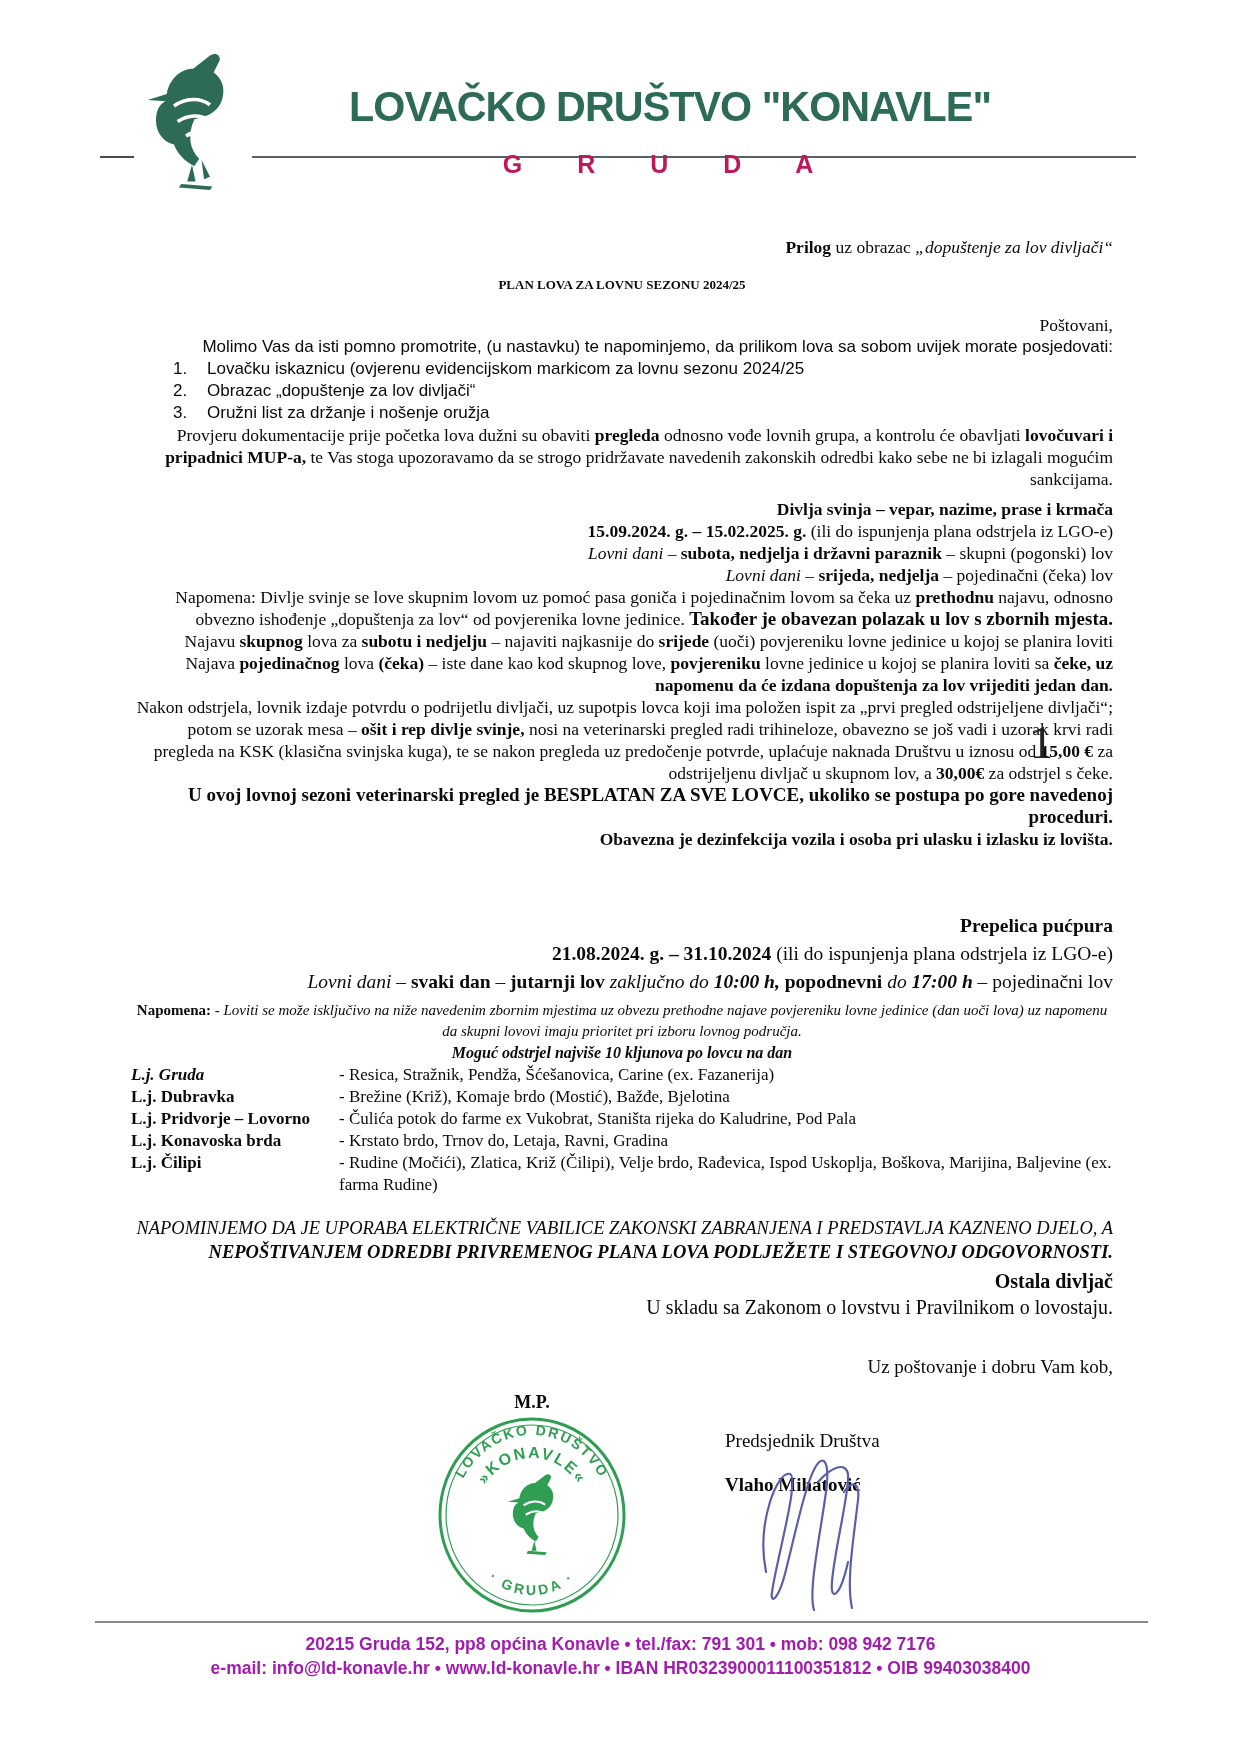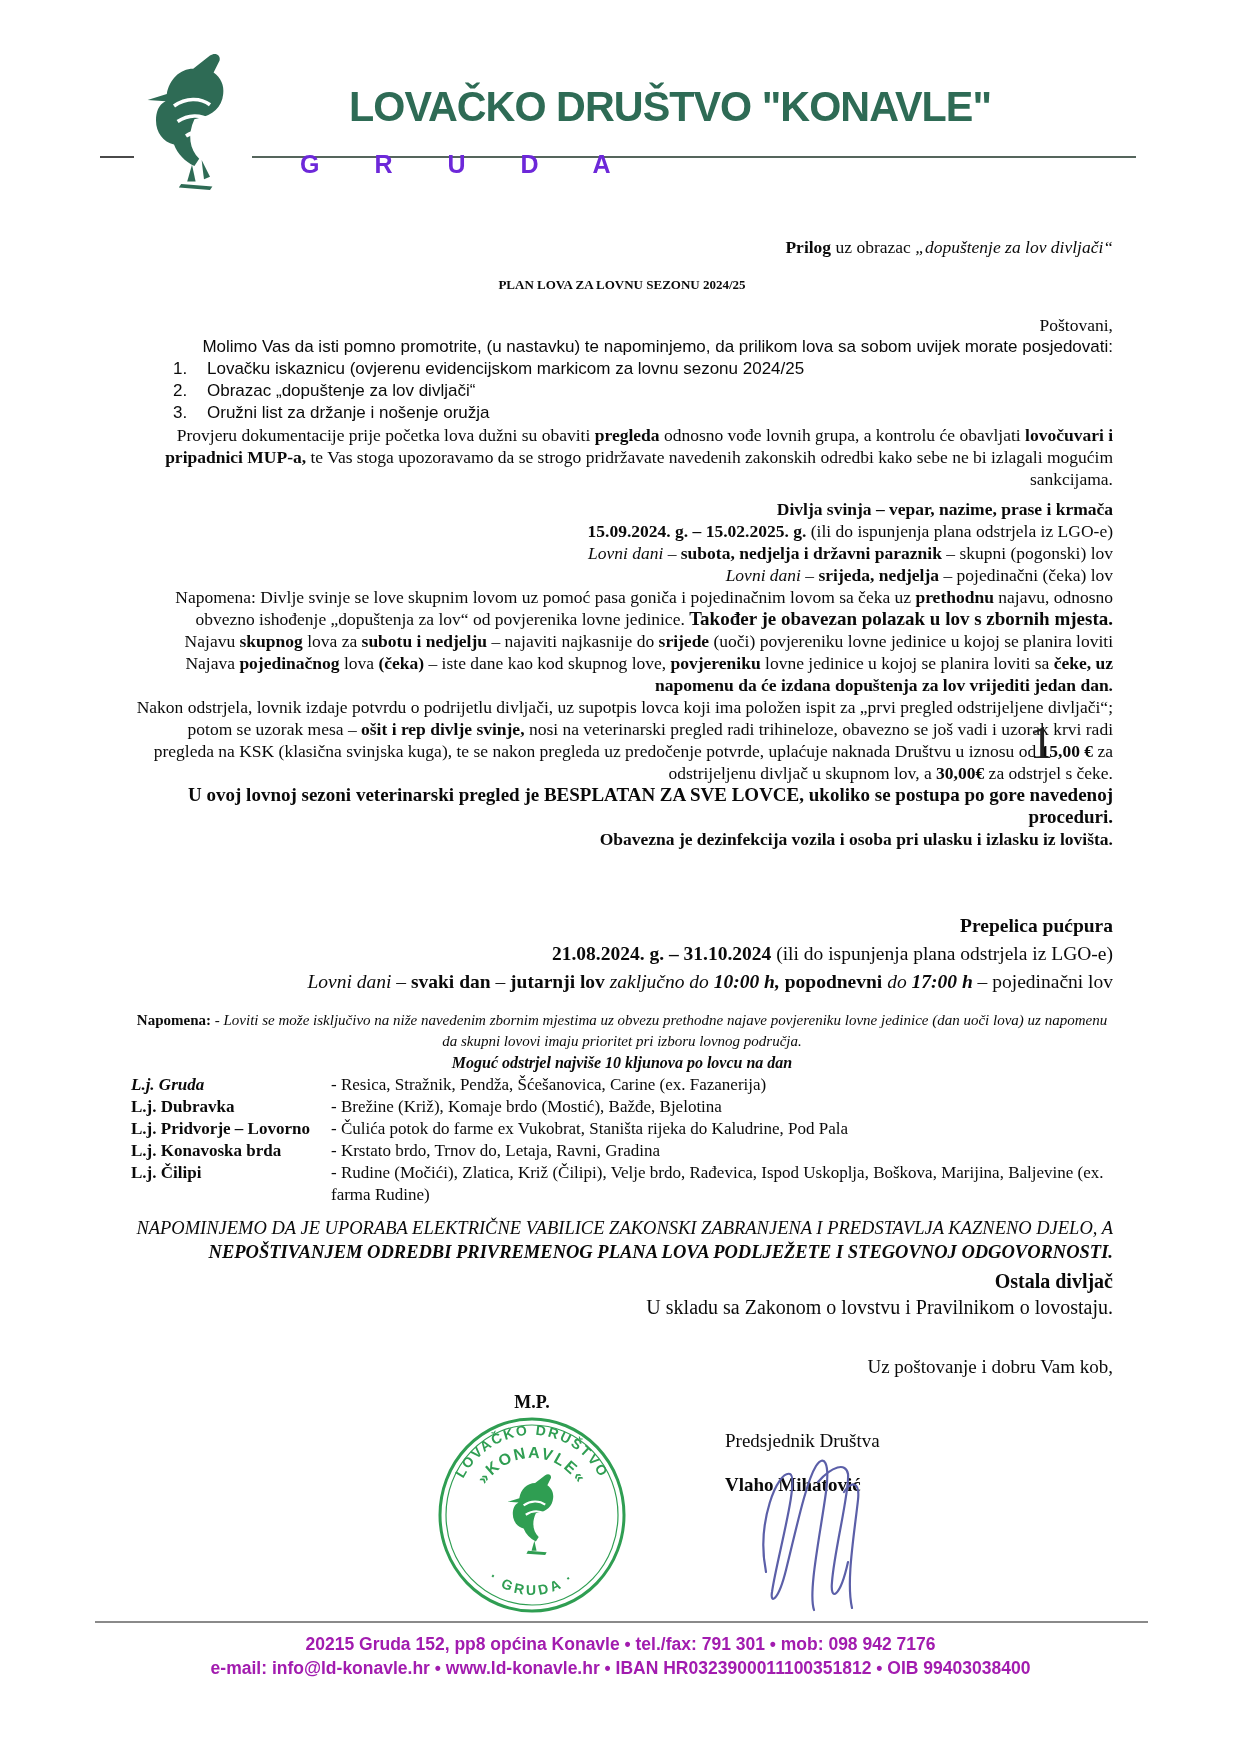--- a/index.html
+++ b/index.html
@@ -5,43 +5,43 @@
   html,body{margin:0;padding:0;background:#ffffff;}
   .page{position:relative;width:1241px;height:1755px;background:#ffffff;overflow:hidden;
         font-family:"Liberation Serif",serif;color:#0a0a0a;}
 
   
   .letterhead{position:absolute;left:0;top:0;width:100%;height:210px;}
   .logo{position:absolute;left:138px;top:52px;width:108px;height:138px;}
   .org-title{position:absolute;left:300px;top:82px;width:740px;text-align:center;
              font-family:"Liberation Sans",sans-serif;font-weight:700;font-size:43px;
              letter-spacing:-1px;color:#2e6b55;transform:scaleX(.96);white-space:nowrap;}
-  .org-sub{position:absolute;left:300px;top:150px;width:740px;text-align:left;
+  .org-sub{position:absolute;left:300px;top:150px;width:740px;text-align:center;
            font-family:"Liberation Sans",sans-serif;font-weight:700;font-size:25px;
-           letter-spacing:24px;color:#6d28d9;}
+           letter-spacing:24px;color:#be185d;}
   .rule-left{position:absolute;left:100px;top:156px;width:34px;height:2px;background:#4a4a4a;}
   .rule-main{position:absolute;left:252px;top:156px;width:884px;height:2px;background:#55655c;}
 
   
   .content{position:absolute;left:131px;width:982px;font-size:17.5px;line-height:22px;}
   .secA{top:236px;} .secB{top:498px;} .secC{top:912px;} .secD{top:1216px;} .secE{top:1356px;}
   .b{font-weight:700;} .i{font-style:italic;} .u{}
   .lg{font-size:19px;} .sm{font-size:13.5px;}
   .doc-title{text-align:center;font-weight:700;font-size:13px;margin:16px 0 18px 0;}
   .salutation{margin-bottom:14px;}
   .sans{font-family:"Liberation Sans",sans-serif;font-size:17px;}
   .req-list{margin:0;padding:0;list-style:none;}
   .req-list .row{display:flex;}
   .req-list .num{width:34px;margin-left:42px;}
   .para{margin:0;text-align:right;}
   .big{font-size:19.5px;line-height:28px;}
-  .nap-center{text-align:center;font-size:15px;line-height:21px;margin-top:14px;}
+  .nap-center{text-align:center;font-size:15px;line-height:21px;margin-top:4px;}
   .moguc{text-align:center;font-size:16px;line-height:21px;}
   .lj-table{margin-top:1px;}
-  .lj-row{display:flex;line-height:22px;}
+  .lj-row{display:flex;line-height:22px;gap:8px;}
   .lj-name{width:200px;font-weight:700;font-size:17px;flex:none;}
   .lj-areas{flex:1;font-size:17px;}
   .napominjemo{font-size:18.5px;line-height:24px;font-style:italic;}
   .ostala{font-size:20px;line-height:26px;margin-top:4px;}
   .uskladu{font-size:20px;line-height:26px;}
   .closing{font-size:19px;}
 
   
   .mp-stamp{position:absolute;left:427px;top:1392px;width:210px;text-align:center;}
   .mp{font-weight:700;font-size:18px;margin-bottom:2px;}

